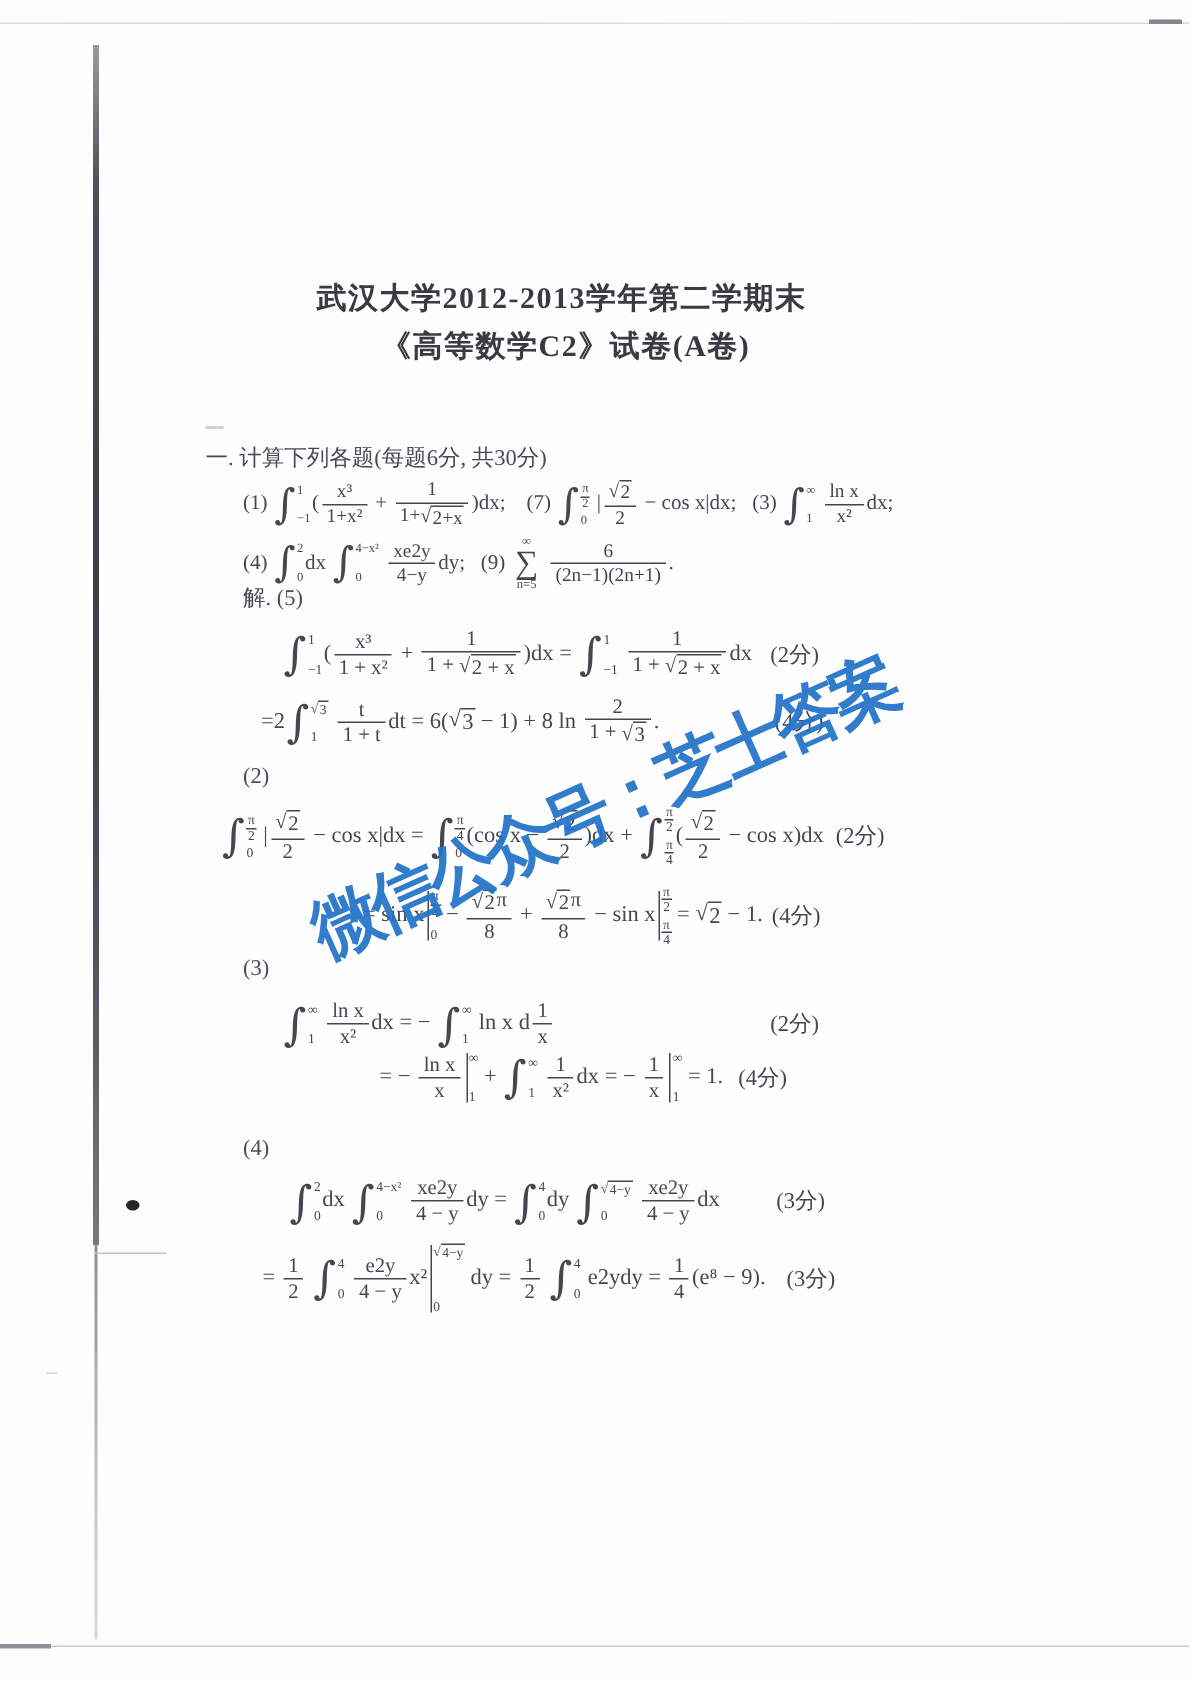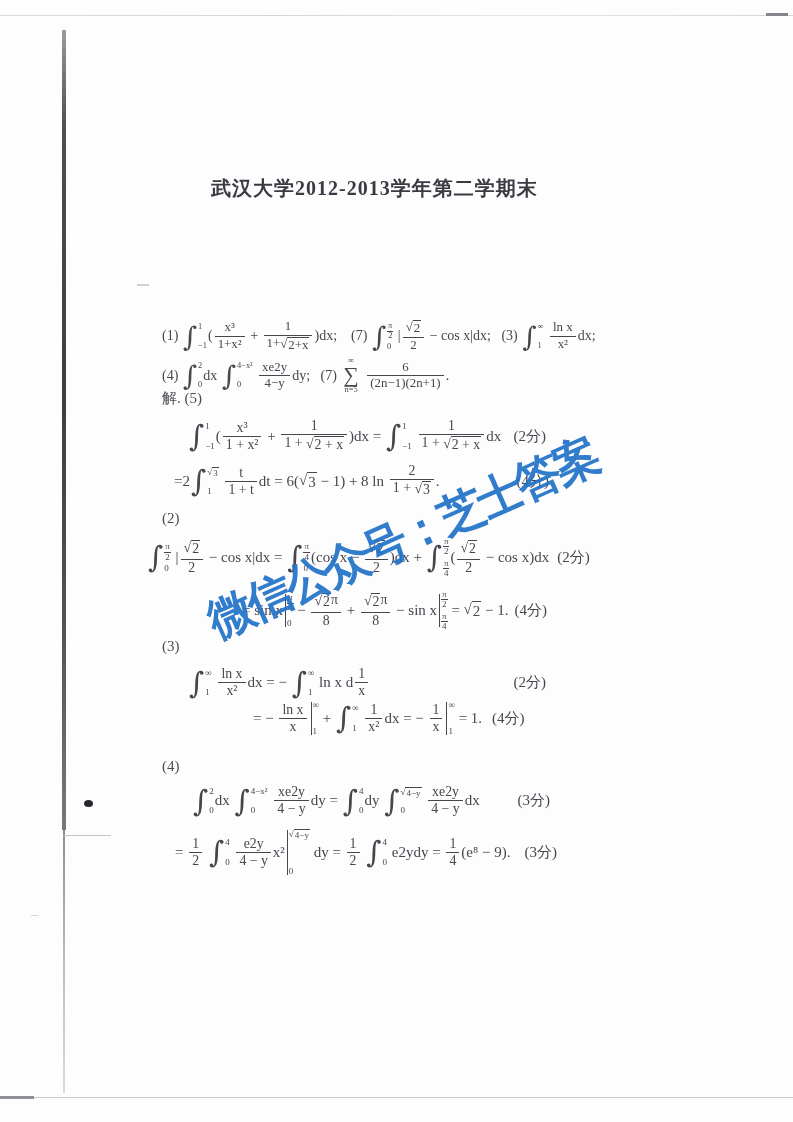--- a/index.html
+++ b/index.html
@@ -13,21 +13,21 @@
   .left-strip-bottom{left:63px;top:830px;width:2px;height:263px;
         background:linear-gradient(180deg,#8e8e96 0%,#bfbfc5 55%,#dadade 100%);}
   .ink-dot{left:84px;top:800px;width:9px;height:7px;background:#26262c;border-radius:50%;}
   .faint-line{left:63px;top:835px;width:48px;height:1px;background:#c3c3c9;}
   .small-dash{left:137px;top:284px;width:12px;height:2px;background:#cfcfd4;}
   .tiny-mark{left:31px;top:915px;width:7px;height:1px;background:#d5d5da;}
   .bottom-line{left:0;top:1097px;width:793px;height:1px;background:#c8c8cd;}
   .bottom-cap{left:0;top:1096px;width:34px;height:3px;background:#90909a;}
 
   .title{position:absolute;font-size:20px;font-weight:700;color:#3a3a42;letter-spacing:1px;white-space:nowrap;}
-  .t1{left:211px;top:175px;text-align:center;}
+  .t1{left:211px;top:185px;text-align:center;}
   .t2{left:254px;top:217px;}
   .sechdr{position:absolute;left:137px;top:296px;font-size:15px;color:#494951;white-space:nowrap;}
   .plabel{position:absolute;left:162px;font-size:15px;color:#4b4b53;white-space:nowrap;}
 
   .eq{position:absolute;display:flex;align-items:center;font-size:15px;color:#46464e;white-space:nowrap;}
   .eq .mtxt{white-space:pre;}
   .prob{font-size:14px;}
   .score{white-space:pre;}
   .score.push{margin-left:auto;}
 
@@ -73,21 +73,23 @@
   <div class="art left-strip-top"></div>
   <div class="art left-strip-bottom"></div>
   <div class="art ink-dot"></div>
   <div class="art faint-line"></div>
   <div class="art small-dash"></div>
   <div class="art tiny-mark"></div>
   <div class="art bottom-line"></div>
   <div class="art bottom-cap"></div>
 
   <div class="title t1">武汉大学2012-2013学年第二学期末</div>
-
+  <div class="title t2">《高等数学C2》试卷(A卷)</div>
+
+  <div class="sechdr">一. 计算下列各题(每题6分, 共30分)</div>
 
   <div class="eq prob" style="left:162px;top:320px;">
       <span class="mtxt">(1) </span>
       <span class="intw">
         <span class="intg">∫</span>
         <span class="lims">
           <span class="lsup"><span class="mtxt">1</span></span>
           <span class="lsub"><span class="mtxt">−1</span></span>
         </span>
       </span>
@@ -153,21 +155,21 @@
         <span class="lims">
           <span class="lsup"><span class="mtxt">4−x²</span></span>
           <span class="lsub"><span class="mtxt">0</span></span>
         </span>
       </span>
       <span class="mtxt"> </span>
       <span class="frac">
         <span class="num"><span class="mtxt">xe</span><span class="msup">2y</span></span>
         <span class="den"><span class="mtxt">4−y</span></span>
       </span>
-      <span class="mtxt">dy;   (7) </span>
+      <span class="mtxt">dy;   (9) </span>
       <span class="sumw">
         <span class="ssup"><span class="mtxt">∞</span></span>
         <span class="sigma">∑</span>
         <span class="ssub"><span class="mtxt">n=5</span></span>
       </span>
       <span class="mtxt"> </span>
       <span class="frac">
         <span class="num"><span class="mtxt">6</span></span>
         <span class="den"><span class="mtxt">(2n−1)(2n+1)</span></span>
       </span>

